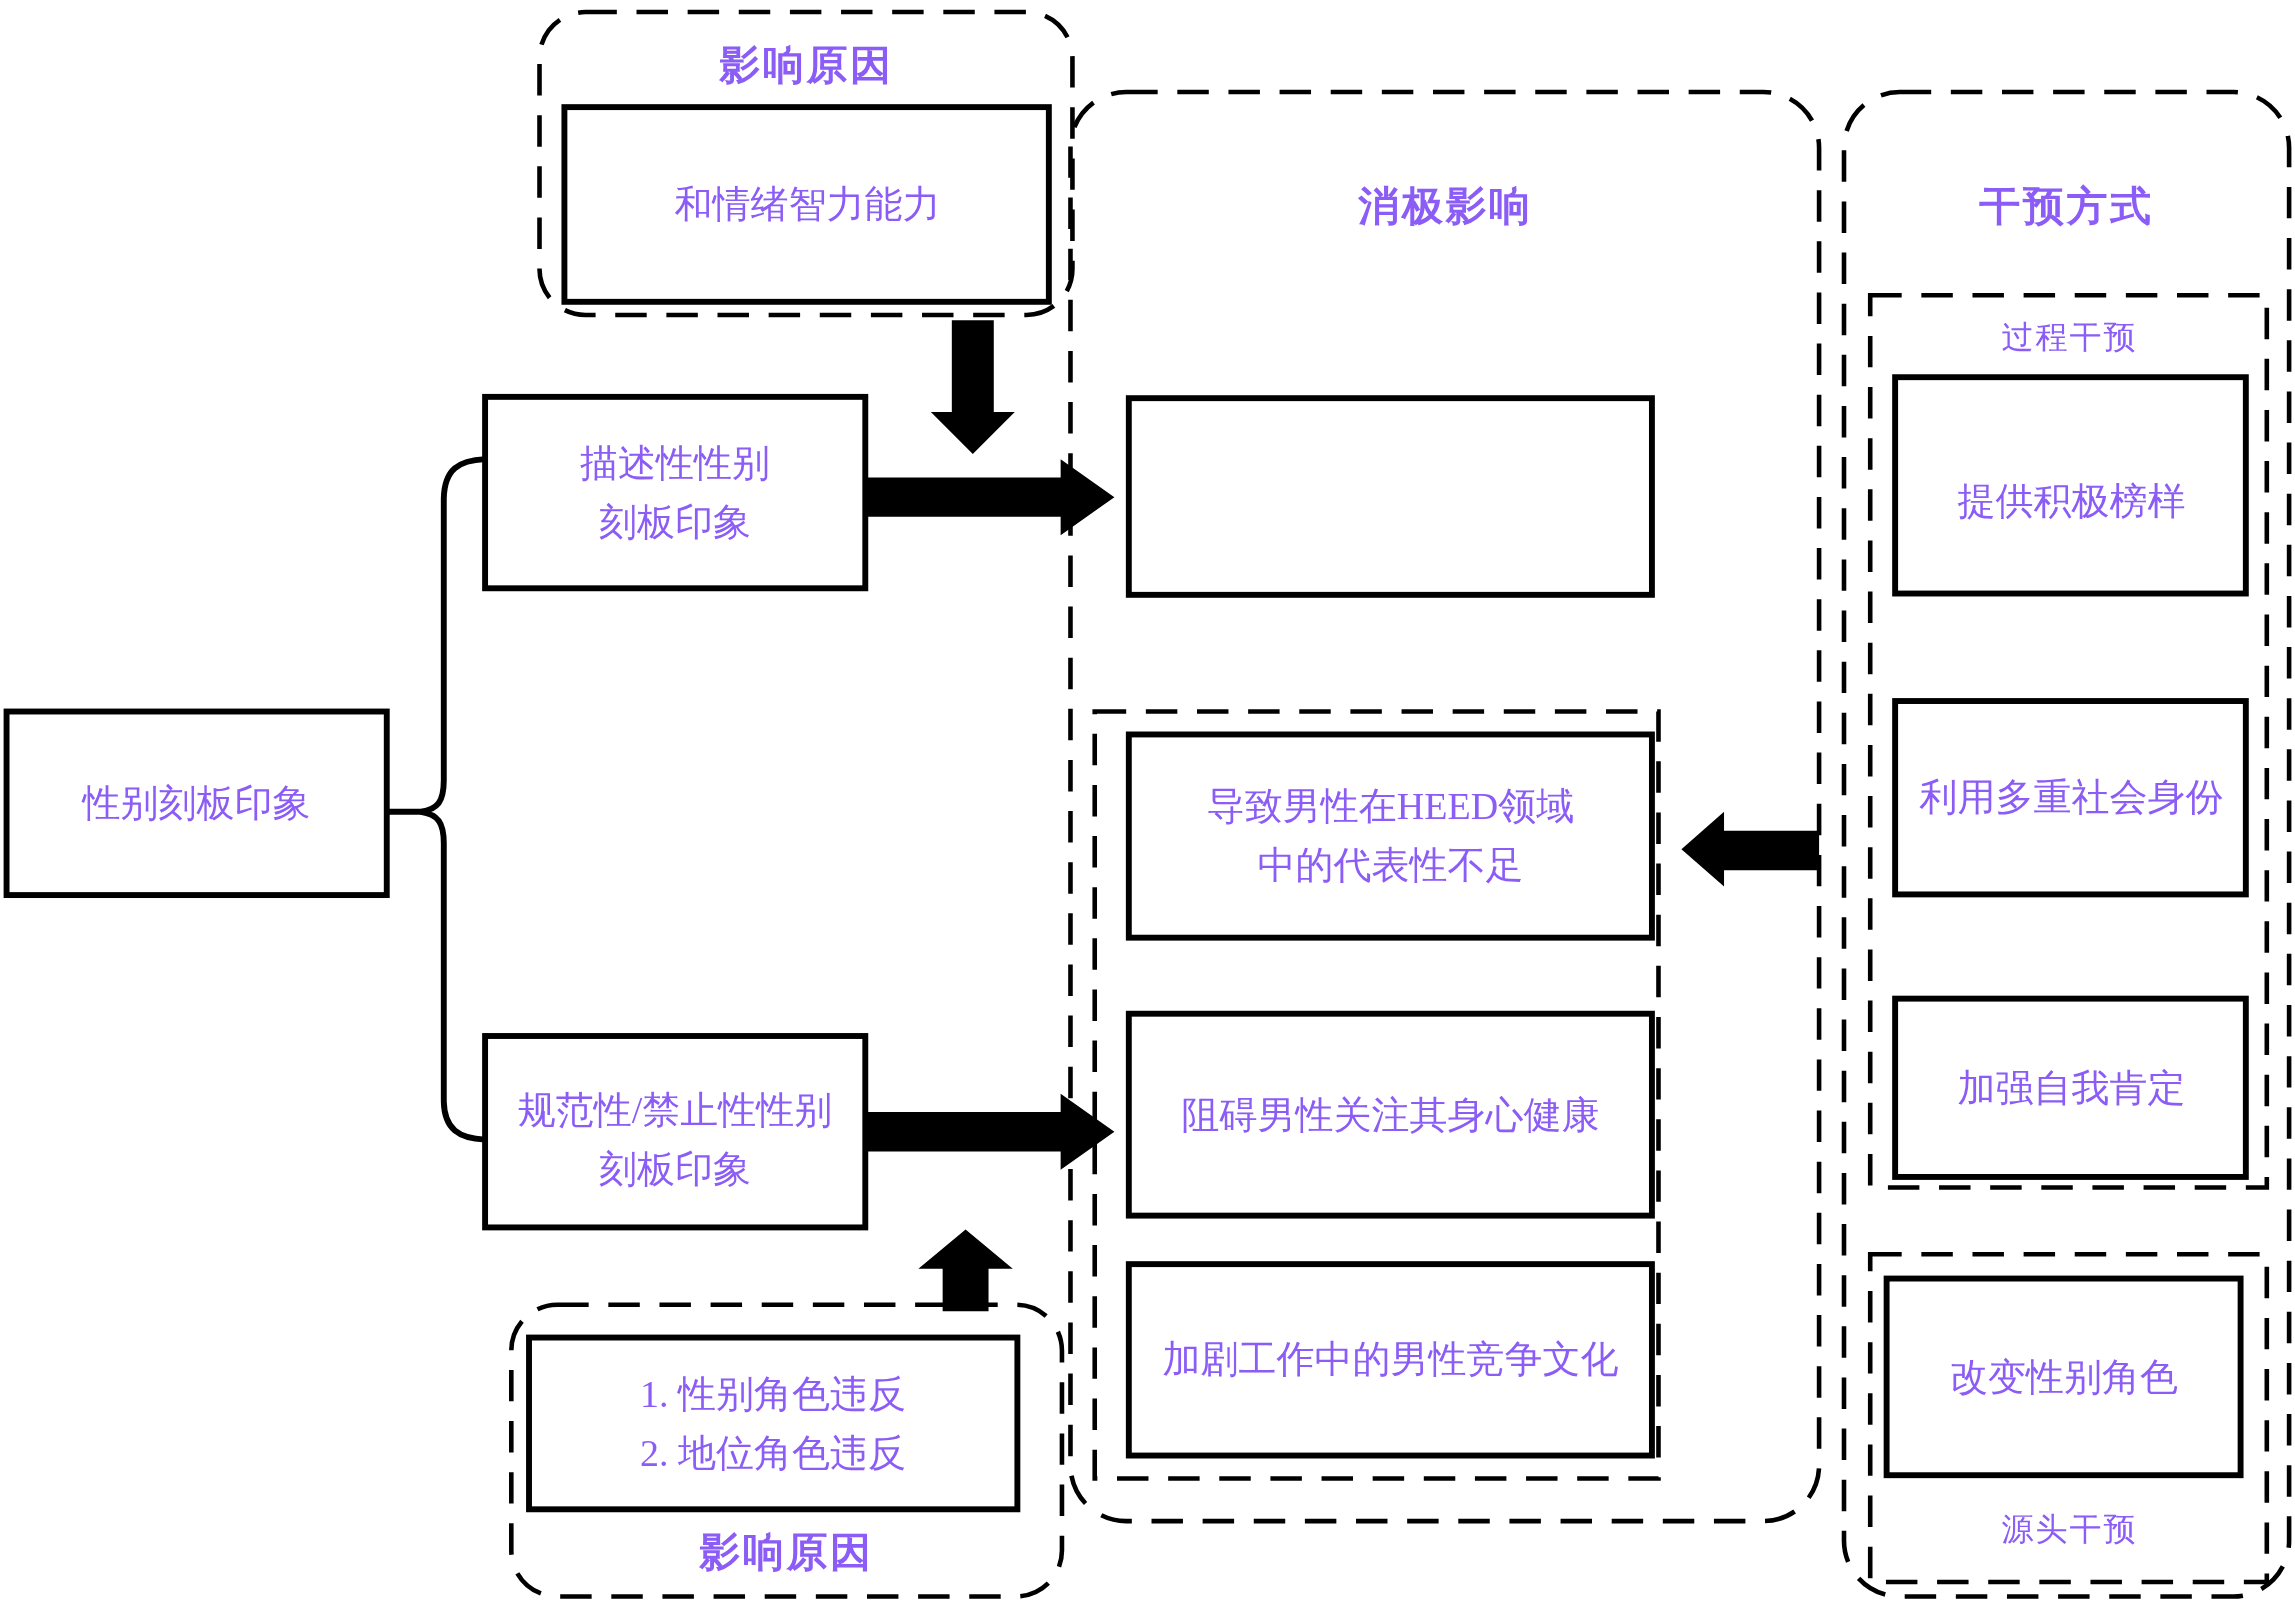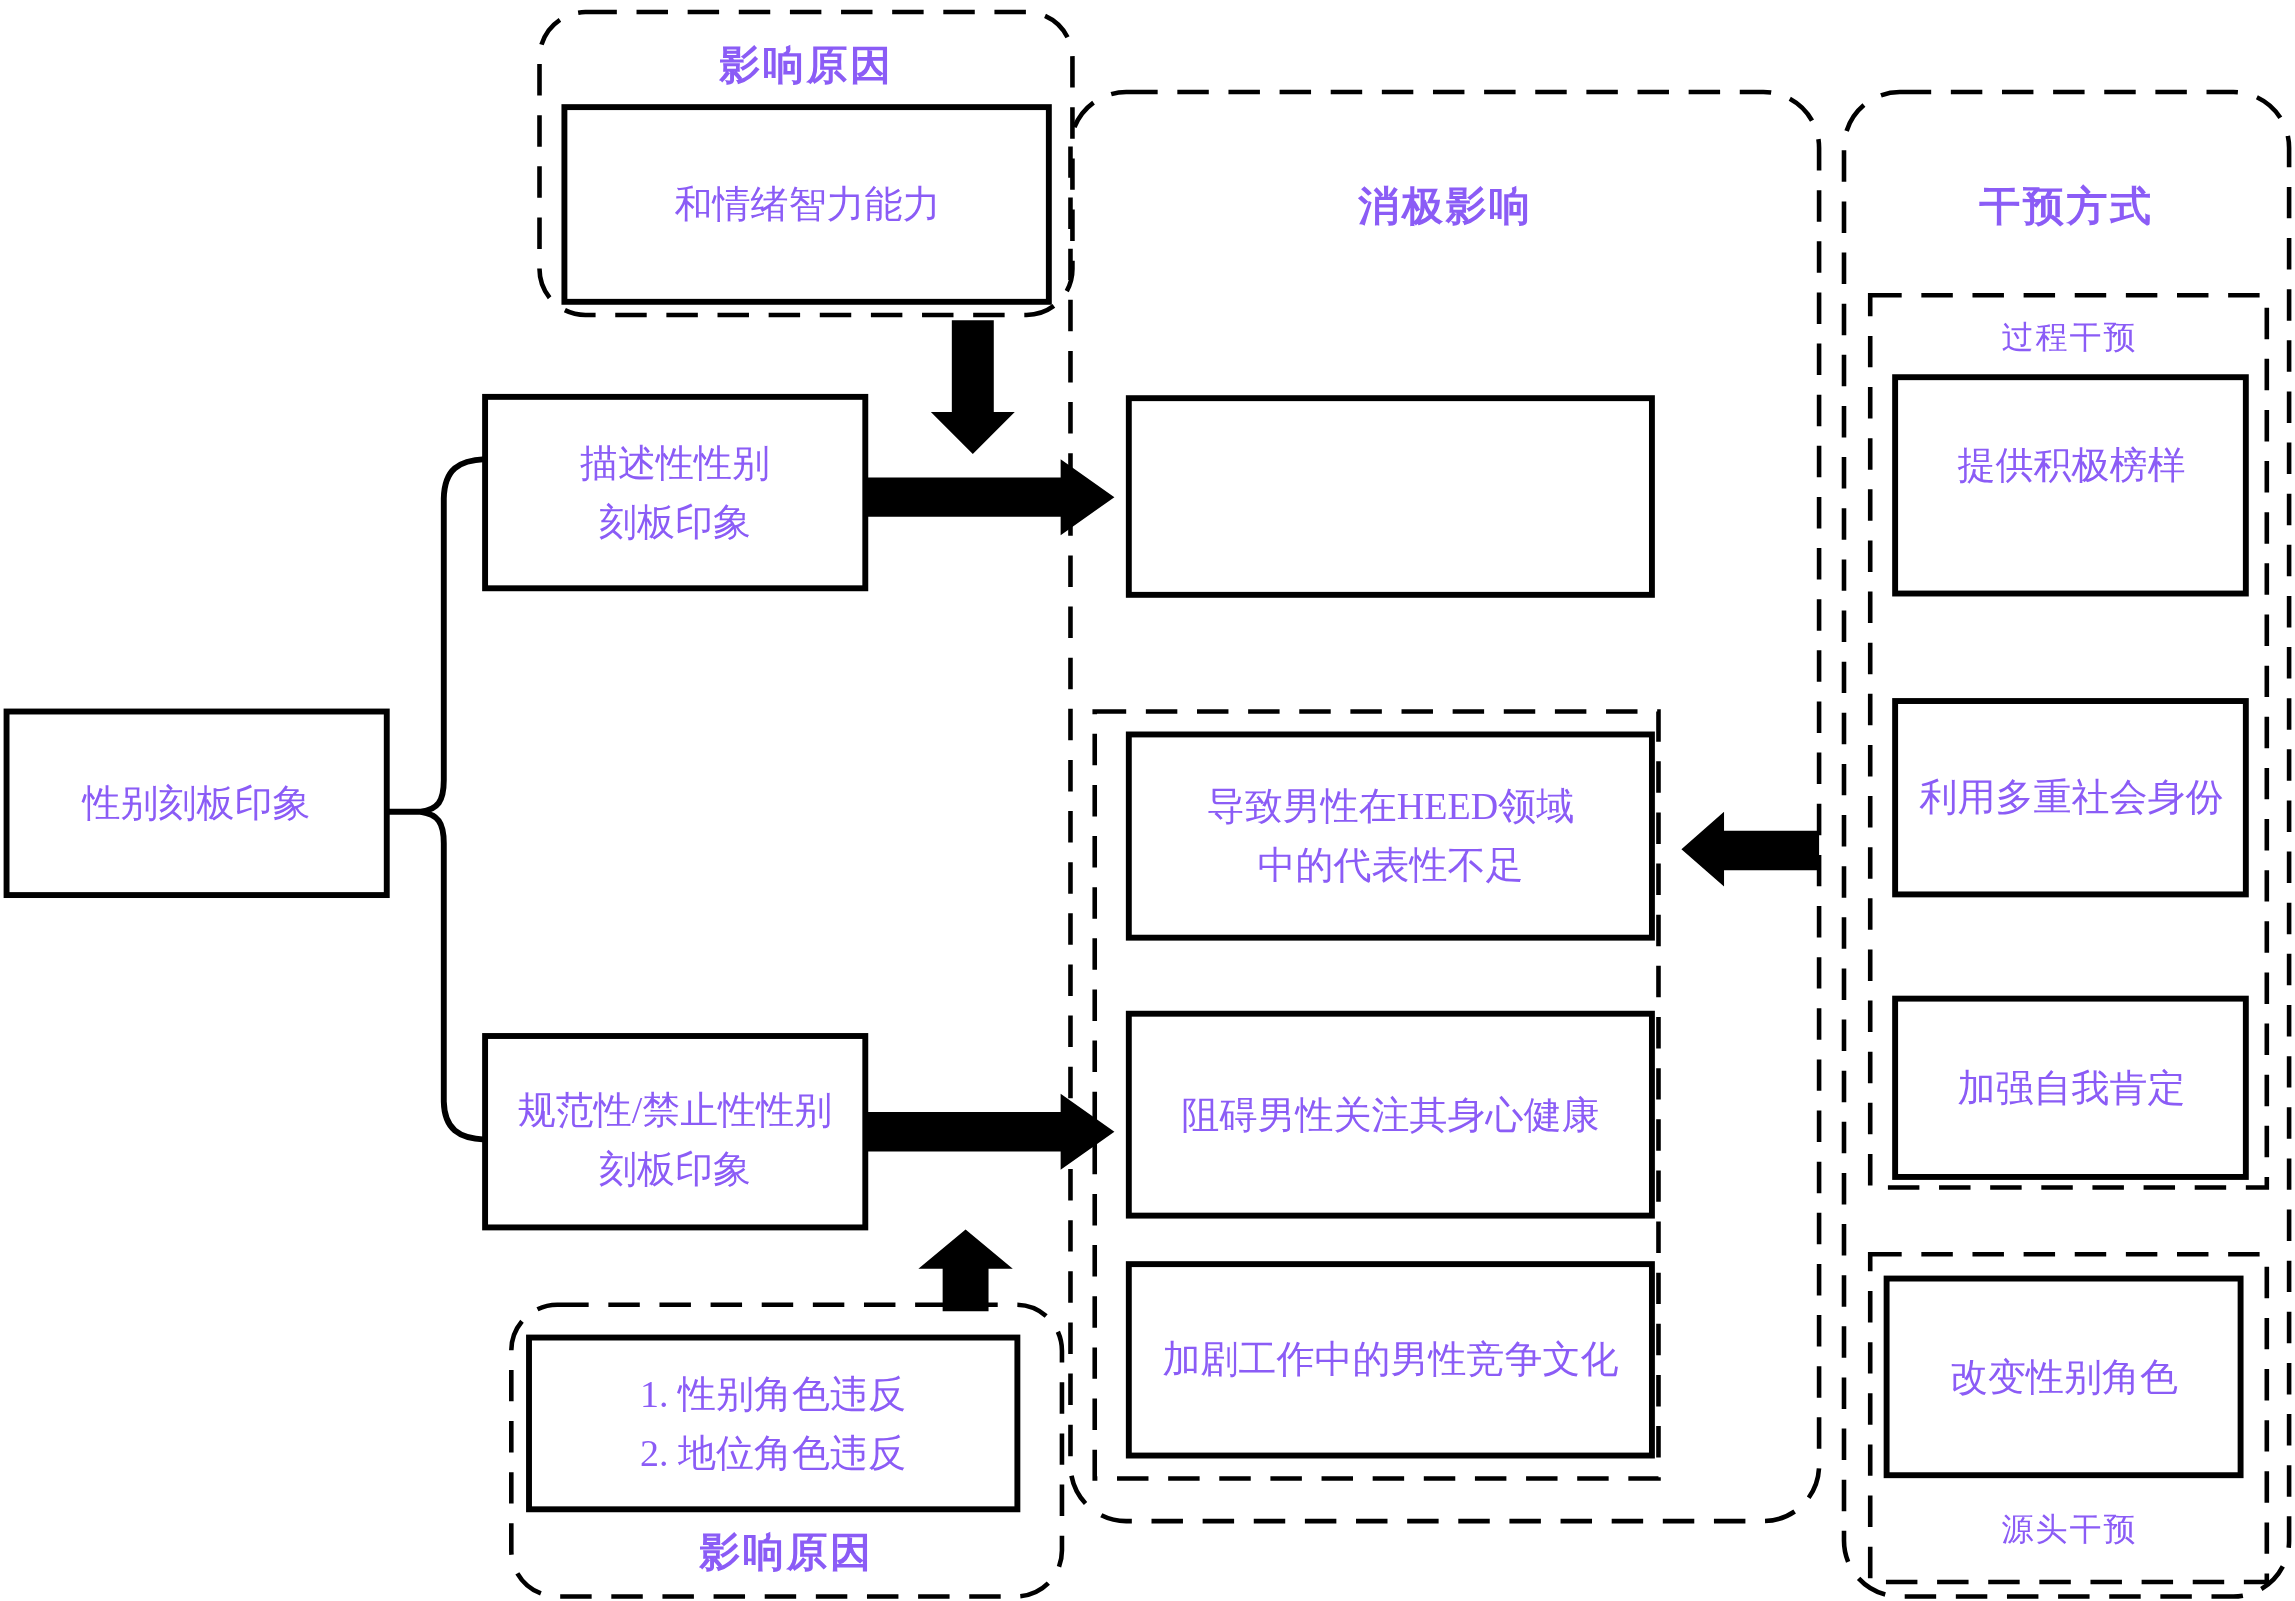--- a/index.html
+++ b/index.html
@@ -122,20 +122,20 @@
   <div class="txt title" style="left:511px; top:1515px; width:551px; height:75px;">影响原因</div>
 
   <div class="txt title" style="left:1071px; top:164px; width:749px; height:85px;">消极影响</div>
   <div class="txt" style="left:1129px; top:734px; width:523px; height:203px;">导致男性在HEED领域
 中的代表性不足</div>
   <div class="txt" style="left:1129px; top:1014px; width:523px; height:202px;">阻碍男性关注其身心健康</div>
   <div class="txt" style="left:1129px; top:1264px; width:523px; height:191px;">加剧工作中的男性竞争文化</div>
 
   <div class="txt title" style="left:1844px; top:164px; width:445px; height:85px;">干预方式</div>
   <div class="txt sublabel" style="left:1871px; top:302px; width:397px; height:72px;">过程干预</div>
-  <div class="txt" style="left:1896px; top:357px; width:351px; height:216px;">提供积极榜样</div>
+  <div class="txt" style="left:1896px; top:393px; width:351px; height:216px;">提供积极榜样</div>
   <div class="txt" style="left:1896px; top:701px; width:351px; height:193px;">利用多重社会身份</div>
   <div class="txt" style="left:1896px; top:999px; width:351px; height:178px;">加强自我肯定</div>
   <div class="txt" style="left:1887px; top:1279px; width:354px; height:197px;">改变性别角色</div>
   <div class="txt sublabel" style="left:1871px; top:1492px; width:397px; height:75px;">源头干预</div>
 
 </div>
 
 
 </body></html>

